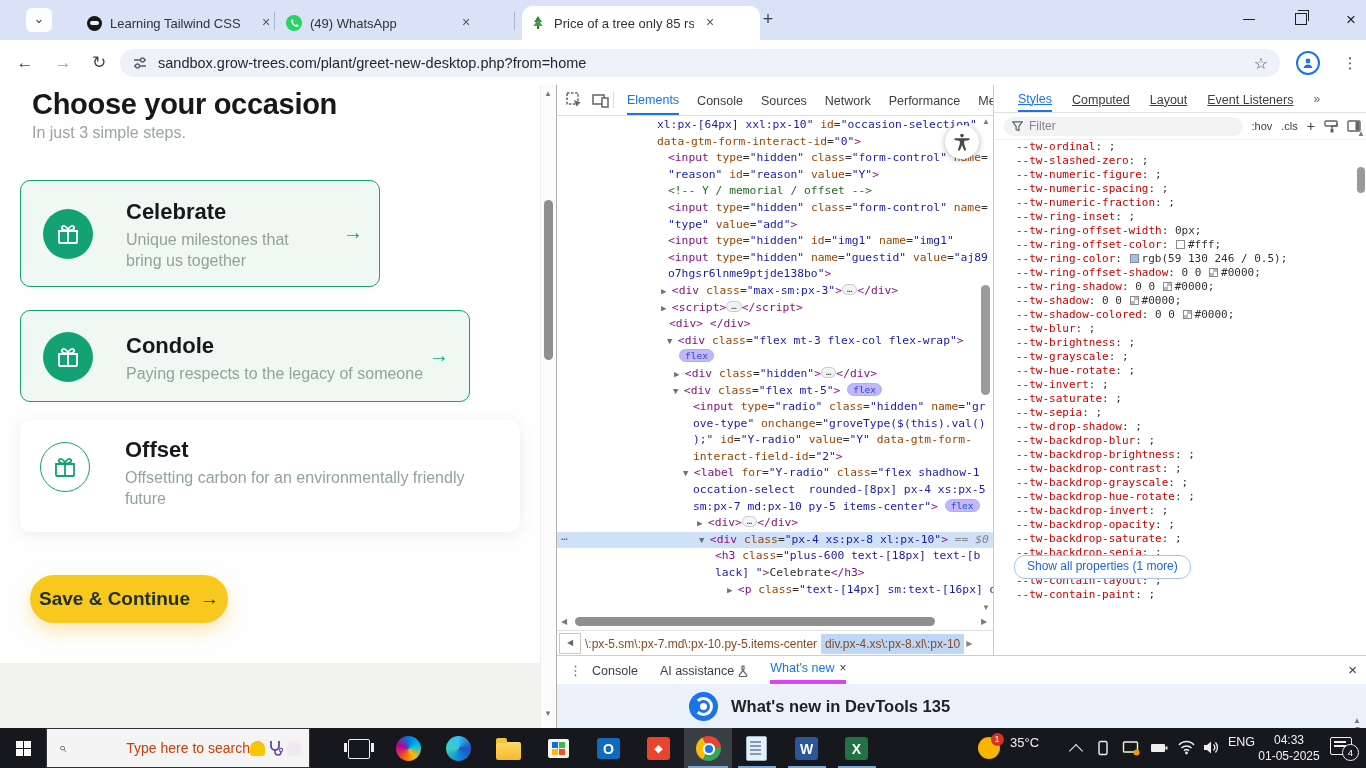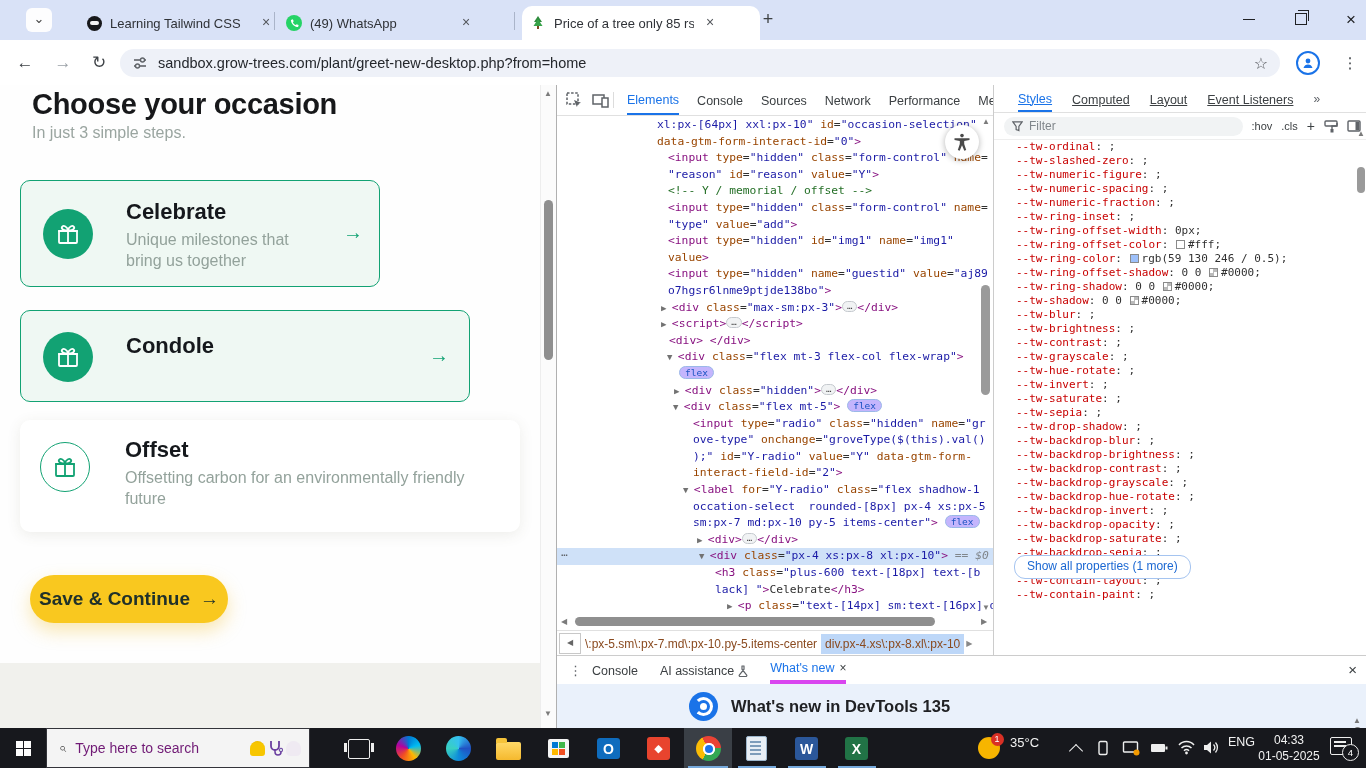--- a/index.html
+++ b/index.html
@@ -128,21 +128,21 @@
   .wn-title{margin-left:13px;font-size:16.5px;font-weight:600;color:#202124;}
   .dwscroll{position:absolute;right:2px;top:32px;width:12px;height:40px;color:#777;font-size:8px;}
 
   
   .taskbar{position:absolute;left:0;top:728px;width:1366px;height:40px;background:#17181d;}
   .tb-start{position:absolute;left:0;top:0;width:46px;height:40px;display:flex;align-items:center;justify-content:center;}
   .winlogo{width:15px;height:15px;display:grid;grid-template-columns:7px 7px;grid-gap:1px;}
   .winlogo div{background:#fdfdfd;}
   .tb-search{position:absolute;left:46px;top:0;width:264px;height:40px;background:#f4f4f4;border:1px solid #33343a;box-sizing:border-box;display:flex;align-items:center;}
   .tb-search .mag{margin:0 9px 0 12px;color:#3b3b3b;font-size:13px;transform:scaleX(-1);}
-  .tb-search .ph{color:#701a75;font-size:14px;flex:1;}
+  .tb-search .ph{color:#c2410c;font-size:14px;flex:1;text-align:right;}
   .deco{width:15px;height:15px;border-radius:50%;margin-right:4px;}
   .tb-icon{position:absolute;top:7px;width:27px;height:27px;display:flex;align-items:center;justify-content:center;}
   .chrome-active{position:absolute;left:684px;top:0;width:48px;height:40px;background:#3a3f46;}
   .underline{position:absolute;top:37.5px;height:2.5px;background:#76a9dc;}
   .chromeball{width:25px;height:25px;border-radius:50%;background:conic-gradient(from -30deg,#ea4335 0 33%,#34a853 0 66%,#fbbc05 0 100%);position:relative;}
   .chromeball::after{content:"";position:absolute;left:6.5px;top:6.5px;width:12px;height:12px;border-radius:50%;background:#fff;box-shadow:inset 0 0 0 3px #fff;}
   .chromeball::before{content:"";position:absolute;left:8.5px;top:8.5px;width:8px;height:8px;border-radius:50%;background:#1a73e8;z-index:2;}
   .edgeball{width:25px;height:25px;border-radius:50%;background:conic-gradient(#35c1f1,#2052c4,#0d8bd9,#38d0c2,#35c1f1);}
   .copilot{width:25px;height:25px;border-radius:50%;background:conic-gradient(#0078d4,#00bcf2,#ffb900,#f25022,#b4009e,#0078d4);}
   .folder{width:25px;height:18px;background:linear-gradient(#ffd968,#f5b92e);border-radius:2px;position:relative;margin-top:4px;}
@@ -268,20 +268,21 @@
     <div class="card tint" style="top:225px;width:450px;height:92px;">
       <div class="gift-circle fill" style="left:22px;top:21px;">
         <svg width="26" height="26" viewBox="0 0 26 26" fill="none" stroke="#fff" stroke-width="1.8">
             <rect x="4" y="10" width="18" height="12" rx="1"></rect>
             <line x1="13" y1="10" x2="13" y2="22"></line>
             <line x1="3" y1="10" x2="23" y2="10"></line>
             <path d="M13 9c-4 1-7-1-6-3s5-1 6 3zM13 9c4 1 7-1 6-3s-5-1-6 3z"></path>
           </svg>
       </div>
       <div class="card-title" style="left:105px;top:22px;">Condole</div>
+      <div class="card-desc" style="left:105px;top:52px;width:330px;">Paying respects to the legacy of someone</div>
       <div class="card-arrow" style="left:408px;top:33px;">→</div>
     </div>
 
     <div class="card plain" style="top:335px;width:500px;height:112px;">
       <div class="gift-circle line" style="left:20px;top:22px;">
         <svg width="26" height="26" viewBox="0 0 26 26" fill="none" stroke="#12a273" stroke-width="1.8">
             <rect x="4" y="10" width="18" height="12" rx="1"></rect>
             <line x1="13" y1="10" x2="13" y2="22"></line>
             <line x1="3" y1="10" x2="23" y2="10"></line>
             <path d="M13 9c-4 1-7-1-6-3s5-1 6 3zM13 9c4 1 7-1 6-3s-5-1-6 3z"></path>
@@ -347,21 +348,20 @@
     <div class="elements">
       <div id="code-lines" style="padding-top:2px;">
           <div class="code-line" style="padding-left: 100px;"><span class="tok-vl">xl:px-[64px] xxl:px-10"</span><span class="tok-pl"> </span><span class="tok-at">id</span><span class="tok-pl">=</span><span class="tok-vl">"occasion-selection"</span></div>
           <div class="code-line" style="padding-left: 100px;"><span class="tok-at">data-gtm-form-interact-id</span><span class="tok-pl">=</span><span class="tok-vl">"0"</span><span class="tok-tg">&gt;</span></div>
           <div class="code-line" style="padding-left: 111px;"><span class="tok-tg">&lt;input</span><span class="tok-pl"> </span><span class="tok-at">type</span><span class="tok-pl">=</span><span class="tok-vl">"hidden"</span><span class="tok-pl"> </span><span class="tok-at">class</span><span class="tok-pl">=</span><span class="tok-vl">"form-control"</span><span class="tok-pl"> </span><span class="tok-at">name</span><span class="tok-pl">=</span></div>
           <div class="code-line" style="padding-left: 111px;"><span class="tok-vl">"reason"</span><span class="tok-pl"> </span><span class="tok-at">id</span><span class="tok-pl">=</span><span class="tok-vl">"reason"</span><span class="tok-pl"> </span><span class="tok-at">value</span><span class="tok-pl">=</span><span class="tok-vl">"Y"</span><span class="tok-tg">&gt;</span></div>
           <div class="code-line" style="padding-left: 111px;"><span class="tok-cm">&lt;!-- Y / memorial / offset --&gt;</span></div>
           <div class="code-line" style="padding-left: 111px;"><span class="tok-tg">&lt;input</span><span class="tok-pl"> </span><span class="tok-at">type</span><span class="tok-pl">=</span><span class="tok-vl">"hidden"</span><span class="tok-pl"> </span><span class="tok-at">class</span><span class="tok-pl">=</span><span class="tok-vl">"form-control"</span><span class="tok-pl"> </span><span class="tok-at">name</span><span class="tok-pl">=</span></div>
           <div class="code-line" style="padding-left: 111px;"><span class="tok-vl">"type"</span><span class="tok-pl"> </span><span class="tok-at">value</span><span class="tok-pl">=</span><span class="tok-vl">"add"</span><span class="tok-tg">&gt;</span></div>
           <div class="code-line" style="padding-left: 111px;"><span class="tok-tg">&lt;input</span><span class="tok-pl"> </span><span class="tok-at">type</span><span class="tok-pl">=</span><span class="tok-vl">"hidden"</span><span class="tok-pl"> </span><span class="tok-at">id</span><span class="tok-pl">=</span><span class="tok-vl">"img1"</span><span class="tok-pl"> </span><span class="tok-at">name</span><span class="tok-pl">=</span><span class="tok-vl">"img1"</span></div>
-          <div class="code-line" style="padding-left: 111px;"><span class="tok-at">value</span><span class="tok-tg">&gt;</span></div>
           <div class="code-line" style="padding-left: 111px;"><span class="tok-tg">&lt;input</span><span class="tok-pl"> </span><span class="tok-at">type</span><span class="tok-pl">=</span><span class="tok-vl">"hidden"</span><span class="tok-pl"> </span><span class="tok-at">name</span><span class="tok-pl">=</span><span class="tok-vl">"guestid"</span><span class="tok-pl"> </span><span class="tok-at">value</span><span class="tok-pl">=</span><span class="tok-vl">"aj89</span></div>
           <div class="code-line" style="padding-left: 111px;"><span class="tok-vl">o7hgsr6lnme9ptjde138bo"</span><span class="tok-tg">&gt;</span></div>
           <div class="code-line" style="padding-left: 104px;"><span class="tok-ar">▶ </span><span class="tok-tg">&lt;div</span><span class="tok-pl"> </span><span class="tok-at">class</span><span class="tok-pl">=</span><span class="tok-vl">"max-sm:px-3"</span><span class="tok-tg">&gt;</span><span class="tok-el">…</span><span class="tok-tg">&lt;/div&gt;</span></div>
           <div class="code-line" style="padding-left: 104px;"><span class="tok-ar">▶ </span><span class="tok-tg">&lt;script&gt;</span><span class="tok-el">…</span><span class="tok-tg">&lt;/script&gt;</span></div>
           <div class="code-line" style="padding-left: 112px;"><span class="tok-tg">&lt;div&gt;</span><span class="tok-pl"> </span><span class="tok-tg">&lt;/div&gt;</span></div>
           <div class="code-line" style="padding-left: 110px;"><span class="tok-ar">▼ </span><span class="tok-tg">&lt;div</span><span class="tok-pl"> </span><span class="tok-at">class</span><span class="tok-pl">=</span><span class="tok-vl">"flex mt-3 flex-col flex-wrap"</span><span class="tok-tg">&gt;</span></div>
           <div class="code-line" style="padding-left: 122px;"><span class="tok-bd">flex</span></div>
           <div class="code-line" style="padding-left: 117px;"><span class="tok-ar">▶ </span><span class="tok-tg">&lt;div</span><span class="tok-pl"> </span><span class="tok-at">class</span><span class="tok-pl">=</span><span class="tok-vl">"hidden"</span><span class="tok-tg">&gt;</span><span class="tok-el">…</span><span class="tok-tg">&lt;/div&gt;</span></div>
           <div class="code-line" style="padding-left: 116px;"><span class="tok-ar">▼ </span><span class="tok-tg">&lt;div</span><span class="tok-pl"> </span><span class="tok-at">class</span><span class="tok-pl">=</span><span class="tok-vl">"flex mt-5"</span><span class="tok-tg">&gt;</span><span class="tok-pl"> </span><span class="tok-bd">flex</span></div>
           <div class="code-line" style="padding-left: 136px;"><span class="tok-tg">&lt;input</span><span class="tok-pl"> </span><span class="tok-at">type</span><span class="tok-pl">=</span><span class="tok-vl">"radio"</span><span class="tok-pl"> </span><span class="tok-at">class</span><span class="tok-pl">=</span><span class="tok-vl">"hidden"</span><span class="tok-pl"> </span><span class="tok-at">name</span><span class="tok-pl">=</span><span class="tok-vl">"gr</span></div>
@@ -438,23 +438,23 @@
           <div class="prow"><span class="pname">--tw-numeric-figure</span>: ;</div>
           <div class="prow"><span class="pname">--tw-numeric-spacing</span>: ;</div>
           <div class="prow"><span class="pname">--tw-numeric-fraction</span>: ;</div>
           <div class="prow"><span class="pname">--tw-ring-inset</span>: ;</div>
           <div class="prow"><span class="pname">--tw-ring-offset-width</span>: 0px;</div>
           <div class="prow"><span class="pname">--tw-ring-offset-color</span>: <span class="swatch sw-white"></span>#fff;</div>
           <div class="prow"><span class="pname">--tw-ring-color</span>: <span class="swatch sw-blue"></span>rgb(59 130 246 / 0.5);</div>
           <div class="prow"><span class="pname">--tw-ring-offset-shadow</span>: 0 0 <span class="swatch sw-checker"></span>#0000;</div>
           <div class="prow"><span class="pname">--tw-ring-shadow</span>: 0 0 <span class="swatch sw-checker"></span>#0000;</div>
           <div class="prow"><span class="pname">--tw-shadow</span>: 0 0 <span class="swatch sw-checker"></span>#0000;</div>
+          <div class="prow"><span class="pname">--tw-shadow-colored</span>: 0 0 <span class="swatch sw-checker"></span>#0000;</div>
           <div class="prow"><span class="pname">--tw-blur</span>: ;</div>
           <div class="prow"><span class="pname">--tw-brightness</span>: ;</div>
-          <div class="prow"><span class="pname">--tw-contrast</span>: ;</div>
           <div class="prow"><span class="pname">--tw-grayscale</span>: ;</div>
           <div class="prow"><span class="pname">--tw-hue-rotate</span>: ;</div>
           <div class="prow"><span class="pname">--tw-invert</span>: ;</div>
           <div class="prow"><span class="pname">--tw-saturate</span>: ;</div>
           <div class="prow"><span class="pname">--tw-sepia</span>: ;</div>
           <div class="prow"><span class="pname">--tw-drop-shadow</span>: ;</div>
           <div class="prow"><span class="pname">--tw-backdrop-blur</span>: ;</div>
           <div class="prow"><span class="pname">--tw-backdrop-brightness</span>: ;</div>
           <div class="prow"><span class="pname">--tw-backdrop-contrast</span>: ;</div>
           <div class="prow"><span class="pname">--tw-backdrop-grayscale</span>: ;</div>

